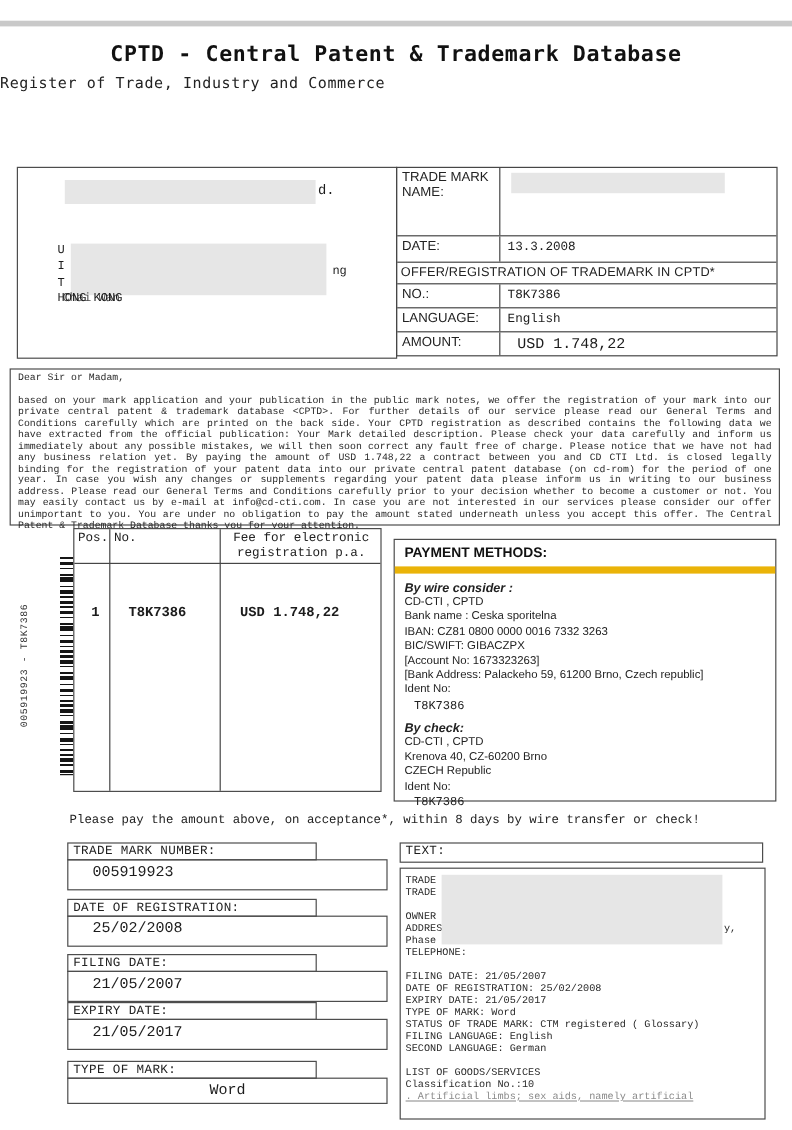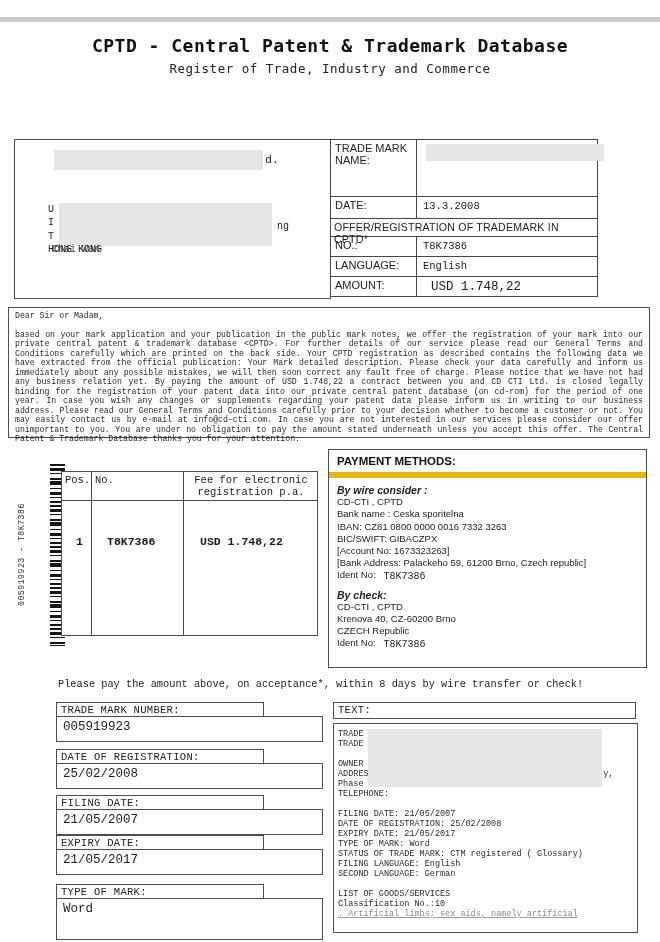--- a/index.html
+++ b/index.html
@@ -4,35 +4,35 @@
 <style>
   * { margin:0; padding:0; box-sizing:border-box; }
   html,body { background:#ffffff; }
   body { font-family:"Liberation Mono","DejaVu Sans Mono",monospace; color:#1c1c1c; }
   .page { position:relative; width:660px; height:942px; background:#fff; overflow:hidden; margin:17px auto; }
 
   .topbar { position:absolute; left:0; top:0; width:660px; height:5px; background:#c9c9c9; }
 
   .doc-title { position:absolute; left:0; right:0; top:18px; text-align:center;
     font:bold 18px "DejaVu Sans Mono",monospace; letter-spacing:.5px; color:#111; }
-  .doc-subtitle { position:absolute; left:0; right:0; top:44px; text-align:center;
+  .doc-subtitle { position:absolute; left:0; right:0; top:44px; text-align:left;
     font:12.5px "DejaVu Sans Mono",monospace; letter-spacing:.5px; color:#222; }
 
   .box { border:1px solid #4d4d4d; background:#fff; }
   .redact { position:absolute; background:#e6e6e6; }
 
   
   .recipient { position:absolute; left:14px; top:122px; width:317px; height:160px; }
   .company-suffix { position:absolute; left:250px; top:13px; font-size:11.5px; }
   .addr-line { position:absolute; left:33px; font-size:10px; white-space:pre; }
   .addr-chaiwan { left:37px; color:#4a4a4a;text-align:right; }
   .addr-ng { position:absolute; left:262px; top:81px; font-size:10px; }
 
   
-  .info-table { position:absolute; left:330px; top:122px; width:268px; border:1px solid #464646; }
+  .info-table { position:absolute; left:330px; top:122px; width:318px; border:1px solid #464646; }
   .itr { display:flex; border-top:1px solid #464646; }
   .itr:first-child { border-top:none; }
   .itl { width:86px; border-right:1px solid #464646; font-family:"Liberation Sans",sans-serif;
          font-size:11px; padding:2px 4px; color:#222; }
   .itv { flex:1; font-size:10.5px; padding:3px 6px; position:relative; }
   .banner-cell { font-family:"Liberation Sans",sans-serif; font-size:10.6px; padding:2px 3px;
                  letter-spacing:.2px; color:#222; }
   .amount-v { font-size:12.5px; padding-left:14px; }
 
   
@@ -51,54 +51,54 @@
       #161616 24px 25px, transparent 25px 28px,
       #161616 28px 31px, transparent 31px 33px,
       #161616 33px 34px, transparent 34px 37px,
       #161616 37px 39px, transparent 39px 41px); }
   .barcode-label { position:absolute; left:14px; top:447px; width:14px; height:182px;
     display:flex; align-items:center; justify-content:center;
     writing-mode:vertical-rl; transform:rotate(180deg);
     font-size:8.2px; letter-spacing:.5px; color:#333; white-space:nowrap; }
 
   
-  .fee-table { position:absolute; left:61px; top:454px; width:257px; height:165px; }
+  .fee-table { position:absolute; left:61px; top:423px; width:257px; height:220px; }
   .fee-sep1 { position:absolute; left:29px; top:0; bottom:0; border-left:1px solid #464646; }
   .fee-sep2 { position:absolute; left:121px; top:0; bottom:0; border-left:1px solid #464646; }
   .fee-hline { position:absolute; left:0; right:0; top:28px; border-top:1px solid #464646; }
   .fee-h { position:absolute; font-size:10.5px; color:#222; }
   .fee-h-pos { left:3px; top:2px; }
   .fee-h-no { left:33px; top:2px; }
   .fee-h-fee { left:121px; top:2px; width:136px; text-align:center; line-height:12px; }
   .fee-d { position:absolute; top:63px; font-size:11.5px; font-weight:600; }
   .fee-d-pos { left:14px; }
   .fee-d-no { left:45px; }
   .fee-d-fee { left:138px; }
 
   
   .payment { position:absolute; left:328px; top:432px; width:319px; height:219px;
              font-family:"Liberation Sans",sans-serif; }
   .payment-title { border-bottom:6px solid #eab308; font-weight:bold; font-size:11.5px;
                    padding:5px 8px 5px 8px; color:#111; }
   .payment-body { padding:6px 8px; font-size:9.5px; line-height:12.2px; color:#222; }
   .pm-heading { font-weight:bold; font-style:italic; font-size:10.5px; }
   .pm-check-group { margin-top:7px; }
-  .ident-line { display:flex; align-items:flex-start; }
+  .ident-line { display:flex; align-items:flex-start;flex-direction:column; }
   .ident-value { font-family:"Liberation Mono",monospace; font-size:10px; margin-left:8px;
                  position:relative; top:2px; }
 
   .pay-note { position:absolute; left:58px; top:661px; font-size:10.3px; color:#222; white-space:pre; }
 
   
   .field-group { position:absolute; left:56px; width:267px; }
   .field-label { border:1px solid #4d4d4d; width:208px; height:15px; font-size:10.5px;
                  padding:1px 4px; letter-spacing:.3px; color:#222; }
   .field-value { border:1px solid #4d4d4d; width:267px; height:26px; font-size:12.5px;
-                 padding:3px 6px; margin-top:-1px; }
-  .field-value.tall { height:42px; }
+                 padding:3px 20px; margin-top:-1px; }
+  .field-value.tall { height:22px;text-align:center; }
 
   
   .text-panel-title { position:absolute; left:333px; top:685px; width:303px; height:17px;
                       border:1px solid #4d4d4d; font-size:10.5px; padding:1px 4px; letter-spacing:.3px; }
   .text-panel-content { position:absolute; left:333px; top:706px; width:305px; height:210px;
                         border:1px solid #4d4d4d; padding:5px 0 0 4px; overflow:hidden; }
   .tline { font-size:8.5px; line-height:10px; min-height:10px; white-space:pre; color:#2a2a2a; }
   .tline.faded { color:#8a8a8a; text-decoration:underline 1px #9a9a9a; }
 </style>
 </head>

